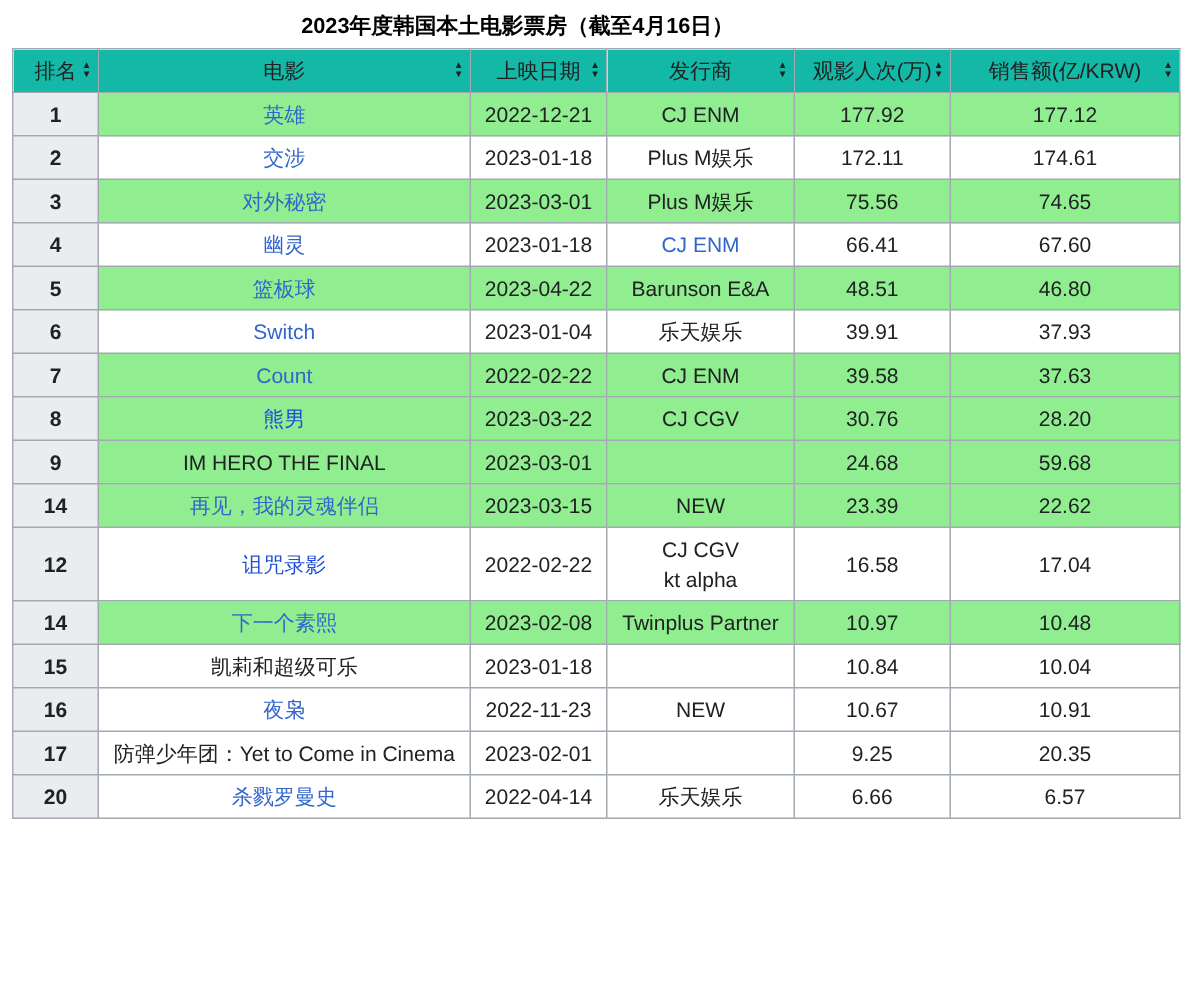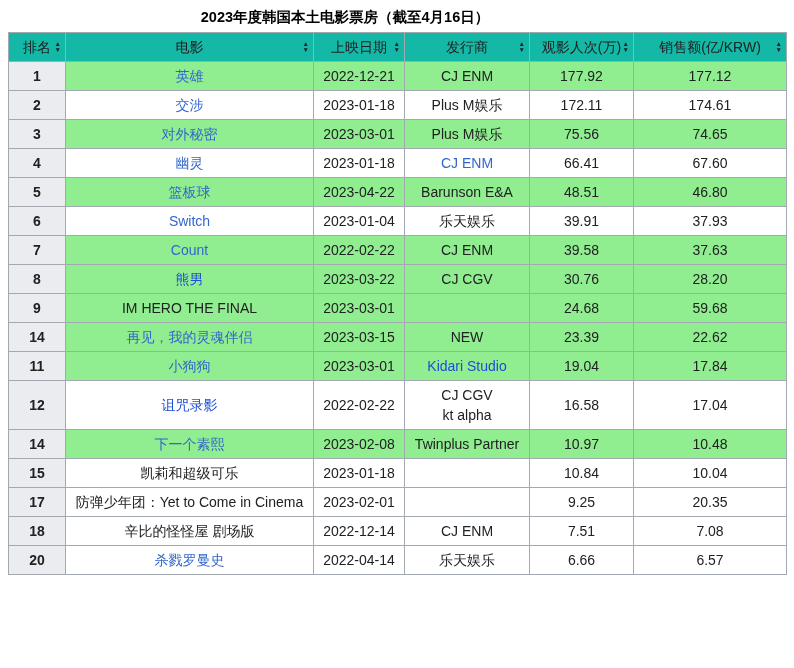--- a/index.html
+++ b/index.html
@@ -200,28 +200,20 @@
           <td>59.68</td>
         </tr>
         <tr class="hl">
           <th class="rankcell">14</th>
           <td><span class="c-blue">再见，我的灵魂伴侣</span></td>
           <td>2023-03-15</td>
           <td class="dist"><span class="c-plain">NEW</span></td>
           <td>23.39</td>
           <td>22.62</td>
         </tr>
-        <tr class="hl">
-          <th class="rankcell">11</th>
-          <td><span class="c-blue">小狗狗</span></td>
-          <td>2023-03-01</td>
-          <td class="dist"><span class="c-teal">Kidari Studio</span></td>
-          <td>19.04</td>
-          <td>17.84</td>
-        </tr>
         <tr>
           <th class="rankcell">12</th>
           <td><span class="c-teal">诅咒录影</span></td>
           <td>2022-02-22</td>
           <td class="dist"><span class="c-plain">CJ CGV
 kt alpha</span></td>
           <td>16.58</td>
           <td>17.04</td>
         </tr>
         <tr class="hl">
@@ -234,36 +226,36 @@
         </tr>
         <tr>
           <th class="rankcell">15</th>
           <td><span class="c-plain">凯莉和超级可乐</span></td>
           <td>2023-01-18</td>
           <td class="dist"><span class="c-plain"></span></td>
           <td>10.84</td>
           <td>10.04</td>
         </tr>
         <tr>
+          <th class="rankcell">16</th>
+          <td><span class="c-blue">夜枭</span></td>
+          <td>2022-11-23</td>
+          <td class="dist"><span class="c-plain">NEW</span></td>
+          <td>10.67</td>
+          <td>10.91</td>
+        </tr>
+        <tr>
           <th class="rankcell">17</th>
           <td><span class="c-plain">防弹少年团：Yet to Come in Cinema</span></td>
           <td>2023-02-01</td>
           <td class="dist"><span class="c-plain"></span></td>
           <td>9.25</td>
           <td>20.35</td>
         </tr>
         <tr>
-          <th class="rankcell">18</th>
-          <td><span class="c-plain">辛比的怪怪屋 剧场版</span></td>
-          <td>2022-12-14</td>
-          <td class="dist"><span class="c-plain">CJ ENM</span></td>
-          <td>7.51</td>
-          <td>7.08</td>
-        </tr>
-        <tr>
           <th class="rankcell">20</th>
           <td><span class="c-blue">杀戮罗曼史</span></td>
           <td>2022-04-14</td>
           <td class="dist"><span class="c-plain">乐天娱乐</span></td>
           <td>6.66</td>
           <td>6.57</td>
         </tr>
       </tbody>
   </table>
 </div>

